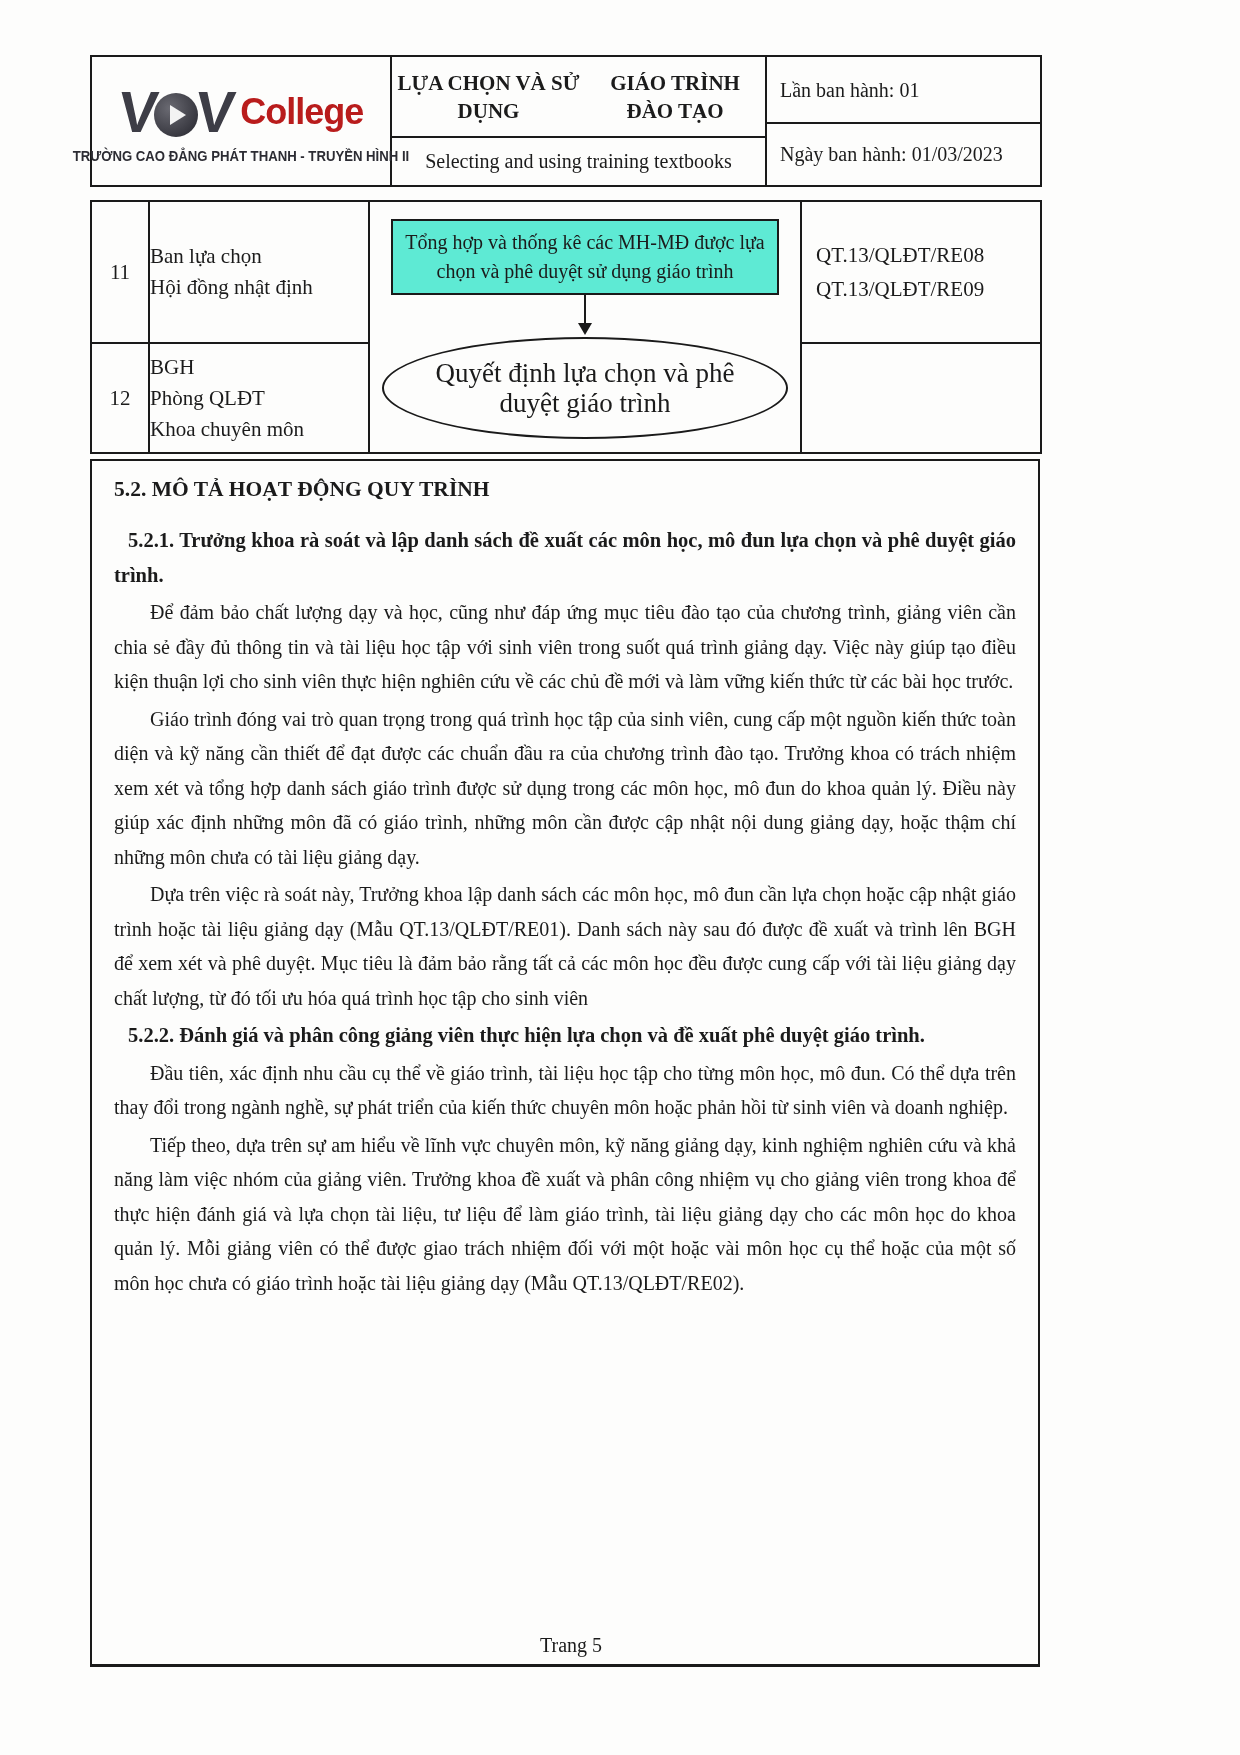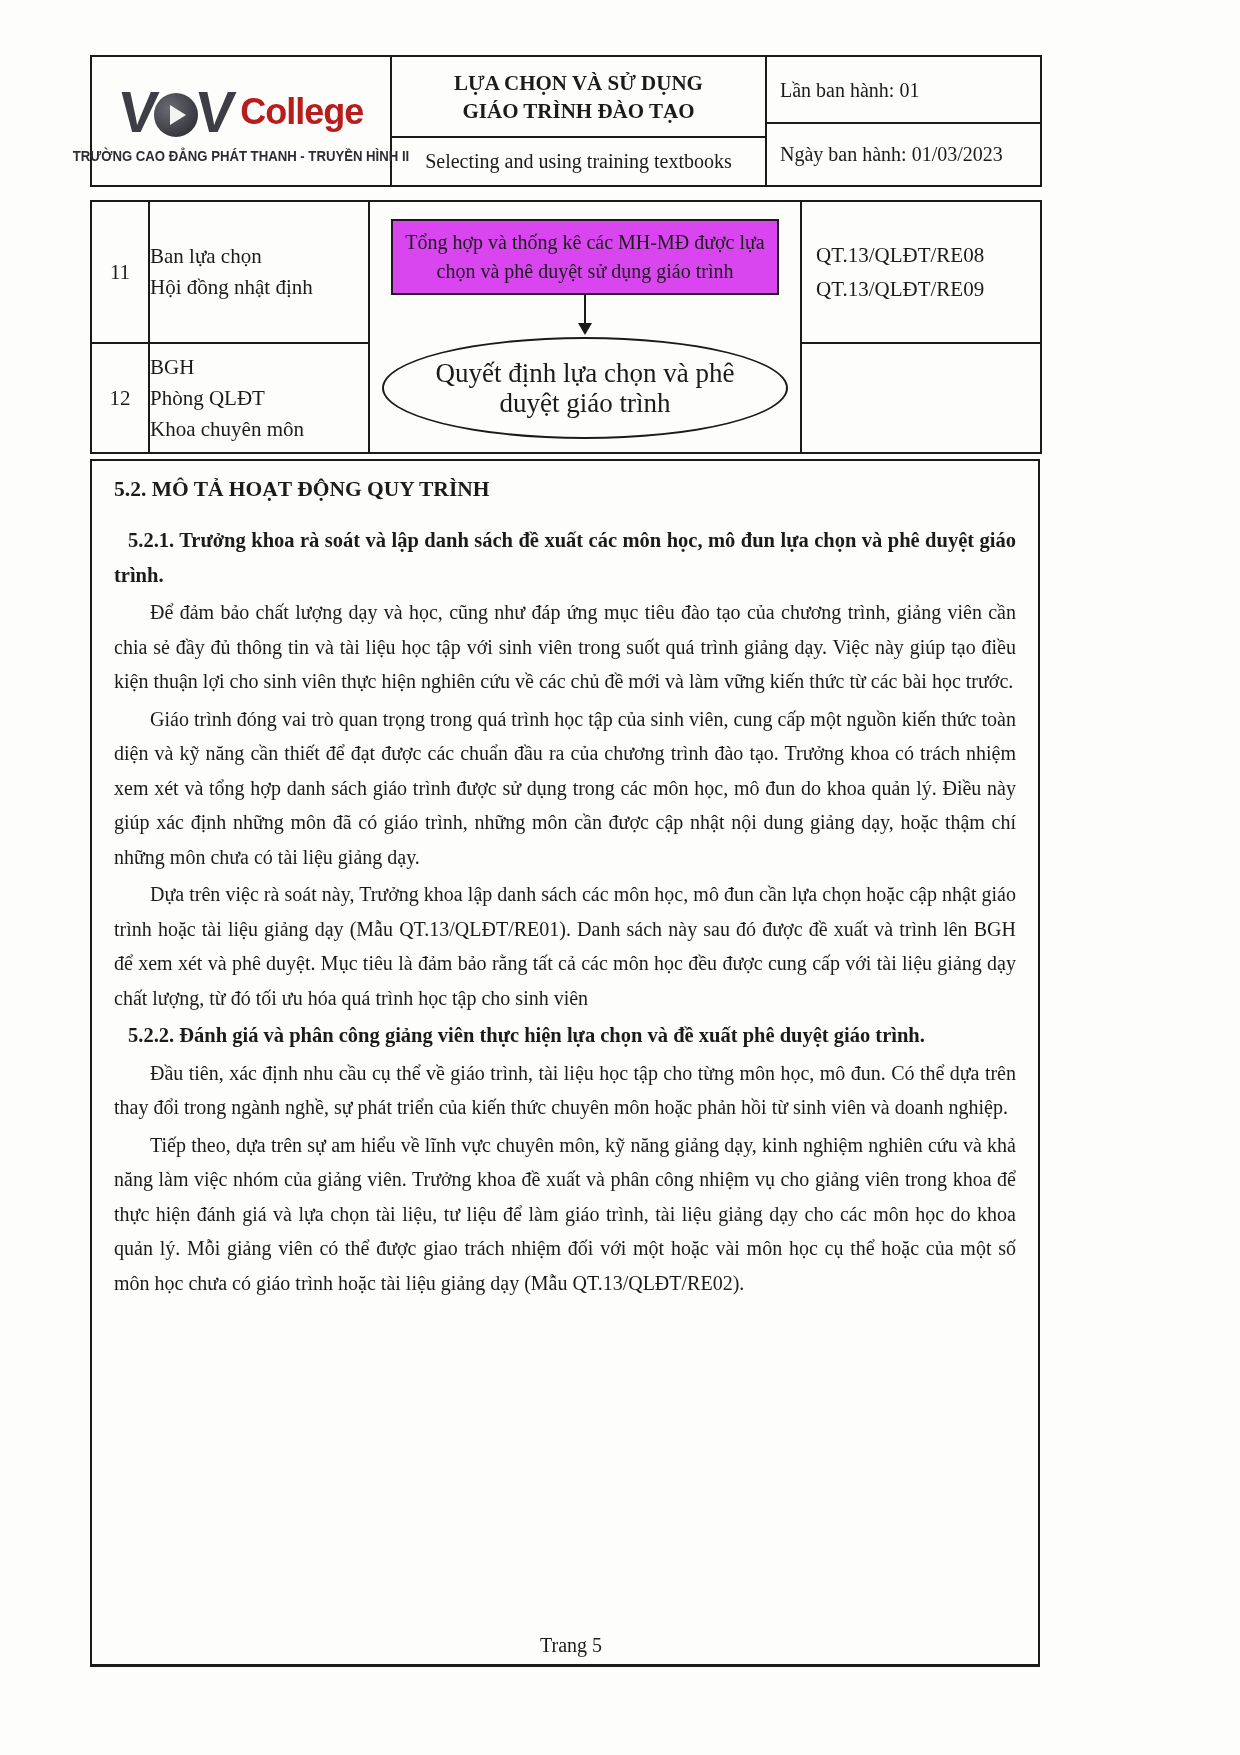--- a/index.html
+++ b/index.html
@@ -29,39 +29,39 @@
     background:radial-gradient(circle at 35% 35%, #6a6a72, #35353d 75%);
     display:flex; align-items:center; justify-content:center; margin:6px -2px 0 0;
   }
   .play-tri { width:0; height:0; border-top:10px solid transparent; border-bottom:10px solid transparent; border-left:16px solid #f3f3f3; margin-left:4px; }
   .college-text { font-family:"Liberation Sans",sans-serif; font-weight:700; font-size:36px; color:#b91c1c; margin-left:8px; letter-spacing:-1px; }
   .school-name {
     font-family:"Liberation Sans",sans-serif; font-weight:700; font-size:14px;
     color:#2c2c33; margin-top:7px; white-space:nowrap; transform:scaleX(0.94); letter-spacing:0px;
   }
 
-  .title-vi { height:80px; border-bottom:2px solid #1a1a1a; display:flex; flex-direction:column; align-items:center; justify-content:center; font-weight:bold; font-size:21px; line-height:28px; text-align:center; }
+  .title-vi { height:80px; border-bottom:2px solid #1a1a1a; display:flex; flex-direction:row; align-items:center; justify-content:center; font-weight:bold; font-size:21px; line-height:28px; text-align:center; }
   .title-en { height:46px; display:flex; align-items:center; justify-content:center; font-size:20px; }
 
   .issue-line1 { height:66px; border-bottom:2px solid #1a1a1a; display:flex; align-items:center; padding-left:13px; font-size:20px; }
   .issue-line2 { height:60px; display:flex; align-items:center; padding-left:13px; font-size:20px; }
 
   
   .process-table { width:950px; border-collapse:collapse; table-layout:fixed; margin-top:13px; }
   .process-table td { border:2px solid #1a1a1a; vertical-align:middle; padding:0; }
   td.step-cell { width:58px; text-align:center; font-size:21px; }
   td.actor-cell { width:220px; text-align:left; font-size:21px; line-height:31px;margin-left:28px; }
   td.flow-cell { width:432px; vertical-align:top; }
   td.codes-cell { width:240px; font-size:21px; line-height:34px; padding-left:14px; }
   tr.row-11 { height:142px; }
   tr.row-12 { height:110px; }
 
   .rect-node {
     width:388px; margin:17px auto 0 auto; border:2px solid #1a1a1a;
-    padding:7px 10px; text-align:center; font-size:20px; line-height:29px; background:#d946ef;
+    padding:7px 10px; text-align:center; font-size:20px; line-height:29px; background:#5eead4;
   }
   .flow-arrow { display:flex; flex-direction:column; align-items:center; height:42px; }
   .arrow-line { width:0; height:29px; border-left:2px solid #1a1a1a; }
   .arrow-head { width:0; height:0; border-left:7px solid transparent; border-right:7px solid transparent; border-top:12px solid #1a1a1a; margin-top:-1px; }
   .ellipse-node {
     width:406px; height:102px; margin:0 auto; border:2px solid #1a1a1a; border-radius:50%;
     display:flex; align-items:center; justify-content:center; text-align:center;
     font-size:27px; line-height:30px;
   }
   .ellipse-node .node-label { width:300px; }

